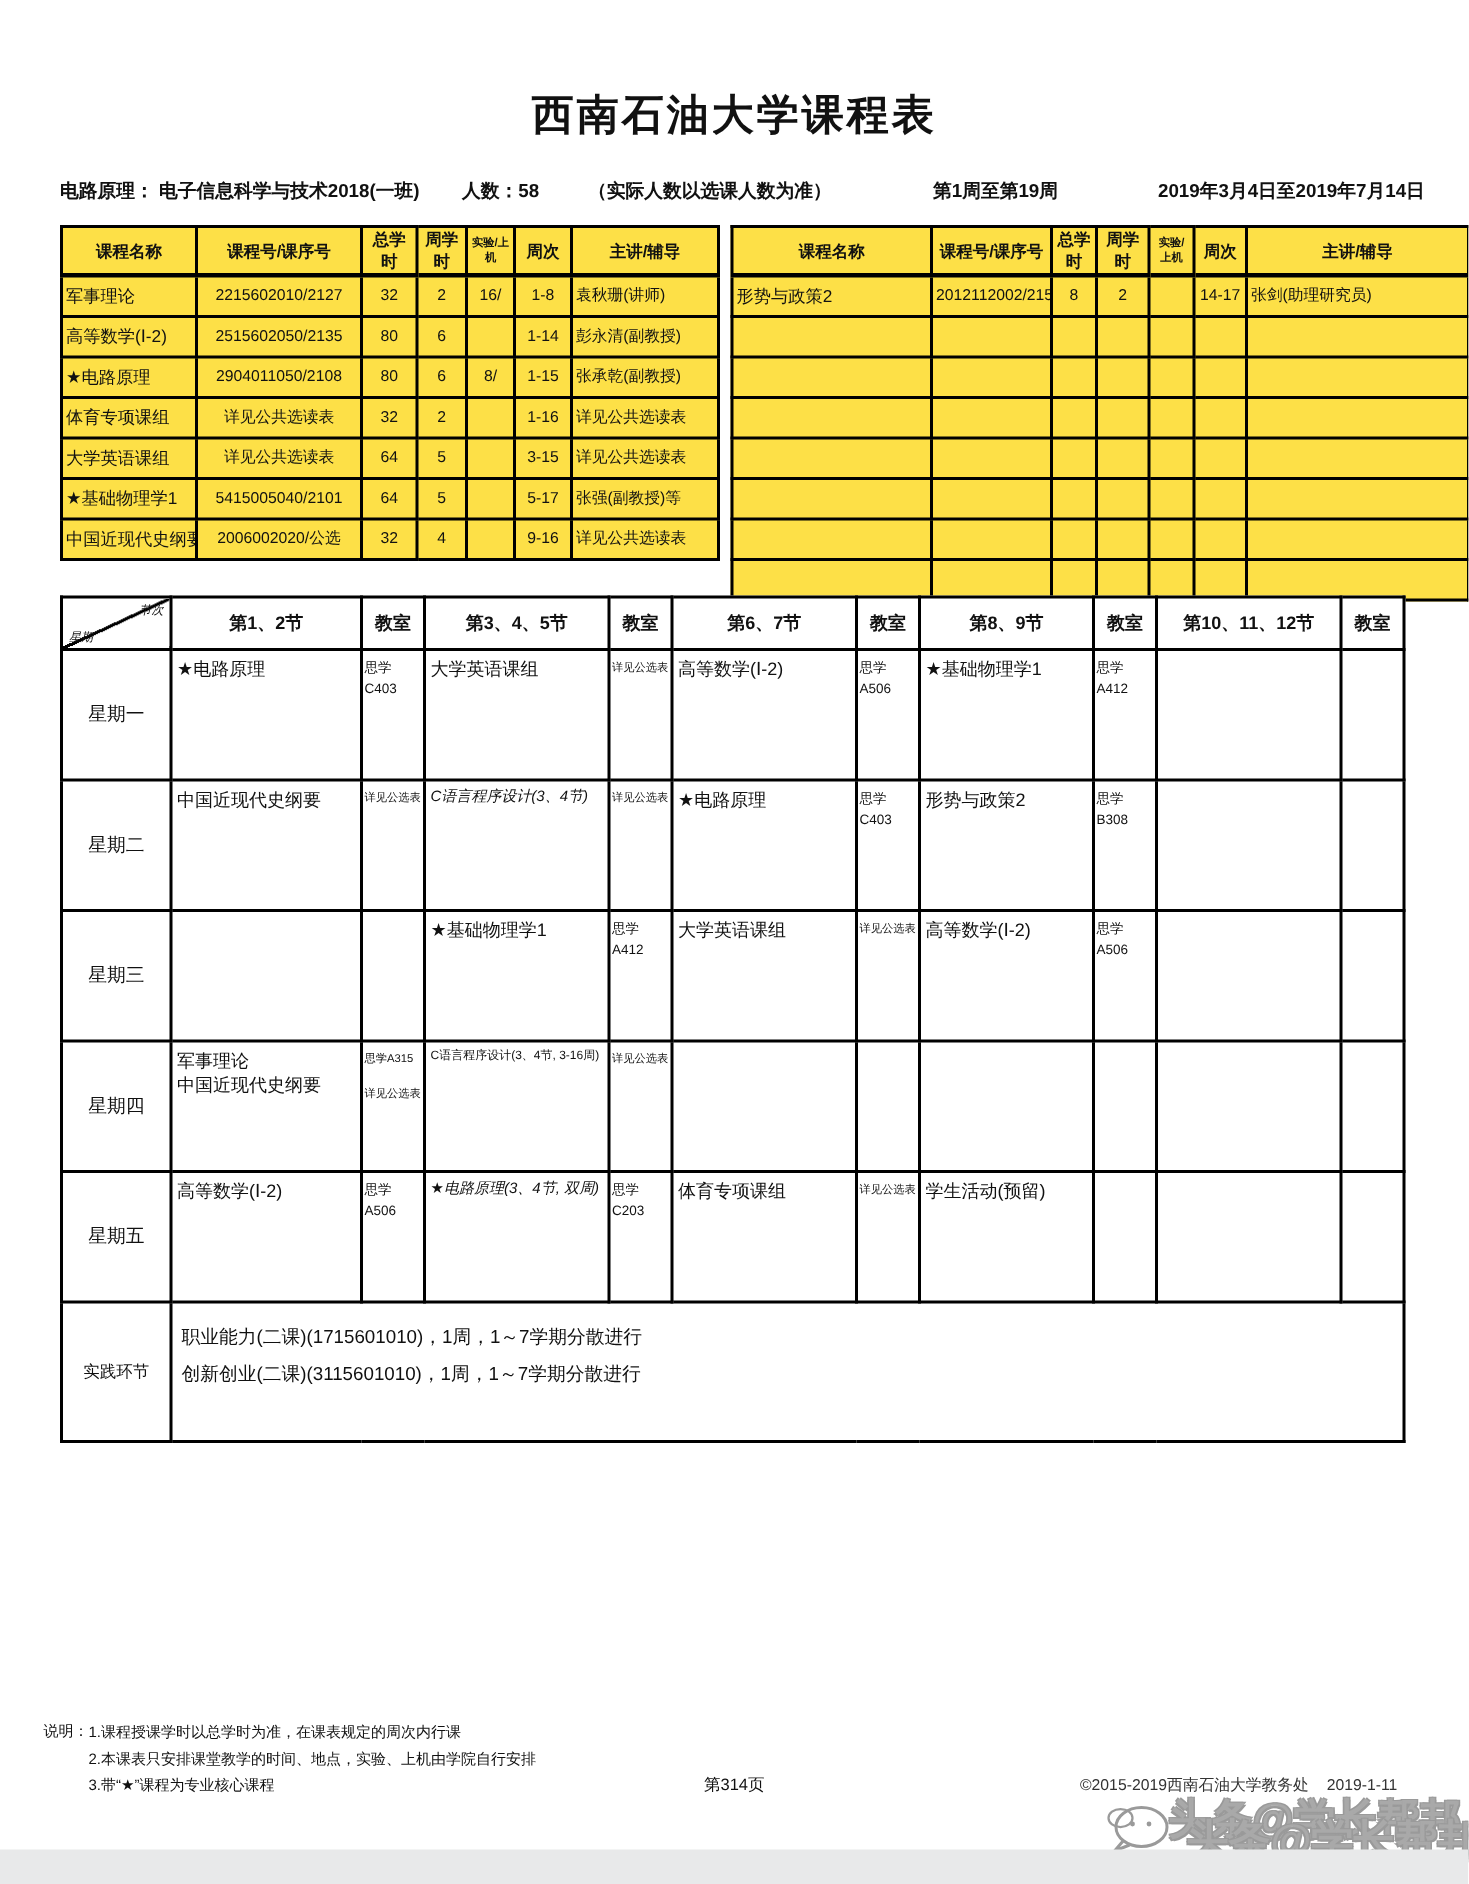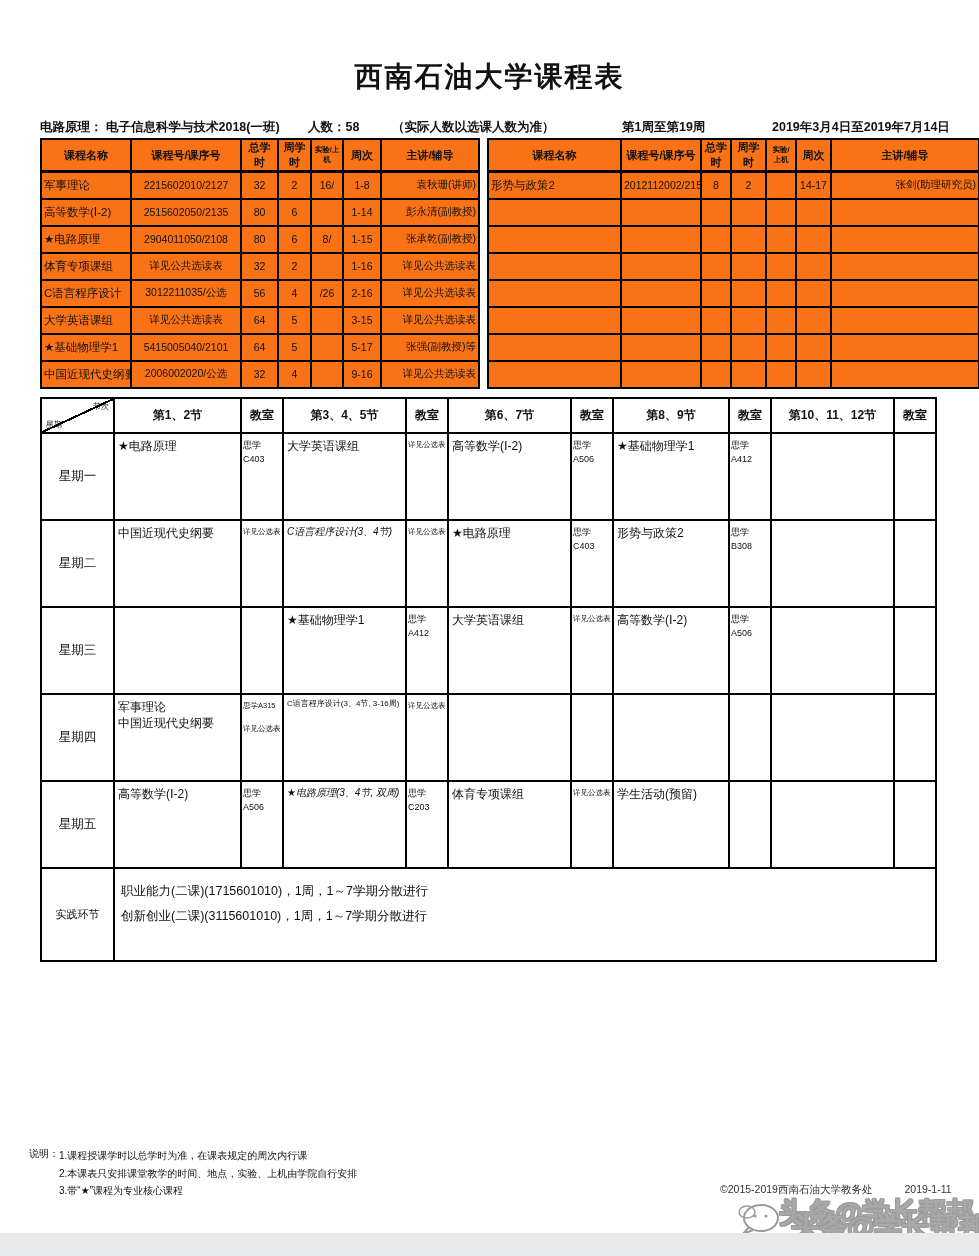--- a/index.html
+++ b/index.html
@@ -11,58 +11,58 @@
   .info-row span{position:absolute;white-space:nowrap;}
   .inf-major{left:40px;}
   .inf-count{left:308px;}
   .inf-note{left:392px;text-align:right;}
   .inf-weeks{left:622px;}
   .inf-dates{left:772px;}
 
   table{border-collapse:collapse;table-layout:fixed;}
   td,th{border:2px solid #000;overflow:hidden;padding:0 2px;}
 
-  .ctab{position:absolute;top:138px;background:#f97316;}
+  .ctab{position:absolute;top:150px;background:#fde047;}
   .ctab-left{left:40px;width:438px;}
   .ctab-right{left:487px;width:491px;}
   .ctab thead tr{height:30px;}
   .ctab tbody tr{height:27px;}
   .ctab th{font-size:11px;font-weight:bold;text-align:center;border-bottom:3px solid #000;}
   .ctab th.small-h{font-size:7.5px;}
   .ctab td{font-size:10.5px;text-align:center;white-space:nowrap;}
   .ctab td.c0{text-align:left;font-size:11.5px;}
-  .ctab td.c6{text-align:right;}
+  .ctab td.c6{text-align:left;}
 
   .grid{position:absolute;top:397px;left:40px;width:895px;background:#fff;}
   .grid thead tr{height:35px;}
   .grid th{font-size:12px;font-weight:bold;text-align:center;}
   .grid tbody tr{height:87px;}
   .grid tbody th{font-size:12.5px;font-weight:normal;vertical-align:middle;}
   .grid td{vertical-align:top;padding:4px 3px;white-space:pre-line;line-height:1.35;}
   .grid td.crs{font-size:12px;}
   .grid td.sm{font-size:8px;line-height:1.3;}
   .grid td.sm2{font-size:10px;font-style:italic;}
   .grid td.rm{font-size:9px;padding:5px 1px;line-height:1.5;}
   .grid td.tiny{font-size:7.5px;}
   .grid tr.practice{height:93px;}
   .grid tr.practice th{font-size:11px;}
   .grid tr.practice td{font-size:12.5px;padding:10px 6px;line-height:2.0;white-space:pre-line;}
 
   .corner{position:relative;padding:12px;
-    background:linear-gradient(to bottom right,transparent 48.5%,#000 48.5%,#000 52%,transparent 52%);}
+    background:linear-gradient(to bottom right,transparent 48.5%,#000 48.5%,#000 52%,transparent 52%);font-style:italic;}
   .corner .c-top{position:absolute;top:2px;right:4px;font-size:8px;font-weight:normal;}
   .corner .c-bot{position:absolute;bottom:2px;left:4px;font-size:8px;font-weight:normal;}
 
   .notes{position:absolute;left:29px;top:1147px;font-size:10px;display:flex;}
   .notes .nl-label{white-space:nowrap;}
   .notes .nl{line-height:1.75;}
 
   .page-num{position:absolute;left:0;right:0;top:1182px;text-align:center;font-size:11px;}
   .copyright{position:absolute;left:720px;top:1183px;font-size:10.5px;color:#333;white-space:nowrap;}
-  .copyright .cp-date{margin-left:32px;}
+  .copyright .cp-date{margin-left:12px;}
 
   .watermark{position:absolute;left:735px;top:1192px;width:244px;height:60px;pointer-events:none;}
   .wm-text{position:absolute;font-size:28px;font-weight:bold;color:rgba(255,255,255,0.15);
     white-space:nowrap;
     text-shadow:-1px -1px 0 #9a9a9a,1px -1px 0 #9a9a9a,-1px 1px 0 #9a9a9a,1px 1px 0 #9a9a9a;}
   .wm-a{left:44px;top:2px;}
   .wm-b{left:56px;top:16px;}
   .wm-bubble{position:absolute;left:0;top:8px;}
 
   .bottom-strip{position:absolute;left:0;bottom:0;width:100%;height:23px;background:#e8e9ea;}
@@ -131,29 +131,20 @@
           <td class="c5">1-15</td>
           <td class="c6">张承乾(副教授)</td>
         </tr>
         <tr>
           <td class="c0">体育专项课组</td>
           <td class="c1">详见公共选读表</td>
           <td class="c2">32</td>
           <td class="c3">2</td>
           <td class="c4"></td>
           <td class="c5">1-16</td>
-          <td class="c6">详见公共选读表</td>
-        </tr>
-        <tr>
-          <td class="c0">C语言程序设计</td>
-          <td class="c1">3012211035/公选</td>
-          <td class="c2">56</td>
-          <td class="c3">4</td>
-          <td class="c4">/26</td>
-          <td class="c5">2-16</td>
           <td class="c6">详见公共选读表</td>
         </tr>
         <tr>
           <td class="c0">大学英语课组</td>
           <td class="c1">详见公共选读表</td>
           <td class="c2">64</td>
           <td class="c3">5</td>
           <td class="c4"></td>
           <td class="c5">3-15</td>
           <td class="c6">详见公共选读表</td>
@@ -389,20 +380,21 @@
 
   <div class="notes">
     <div class="nl-label">说明：</div>
     <div>
       <div class="nl">1.课程授课学时以总学时为准，在课表规定的周次内行课</div>
       <div class="nl">2.本课表只安排课堂教学的时间、地点，实验、上机由学院自行安排</div>
       <div class="nl">3.带“★”课程为专业核心课程</div>
     </div>
   </div>
 
+  <div class="page-num">第314页</div>
 
   <div class="copyright">
     <span>©2015-2019西南石油大学教务处</span><span class="cp-date">2019-1-11</span>
   </div>
 
   <div class="watermark">
     <svg class="wm-bubble" width="46" height="42" viewBox="0 0 46 42">
       <ellipse cx="26" cy="18" rx="17" ry="13" fill="none" stroke="#9a9a9a" stroke-width="2"></ellipse>
       <path d="M14 27 L8 34 L18 30" fill="none" stroke="#9a9a9a" stroke-width="2"></path>
       <circle cx="20" cy="16" r="1.6" fill="#9a9a9a"></circle>

